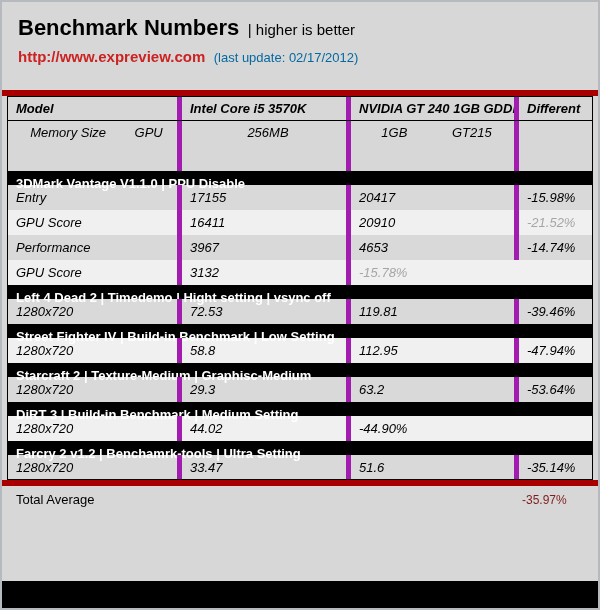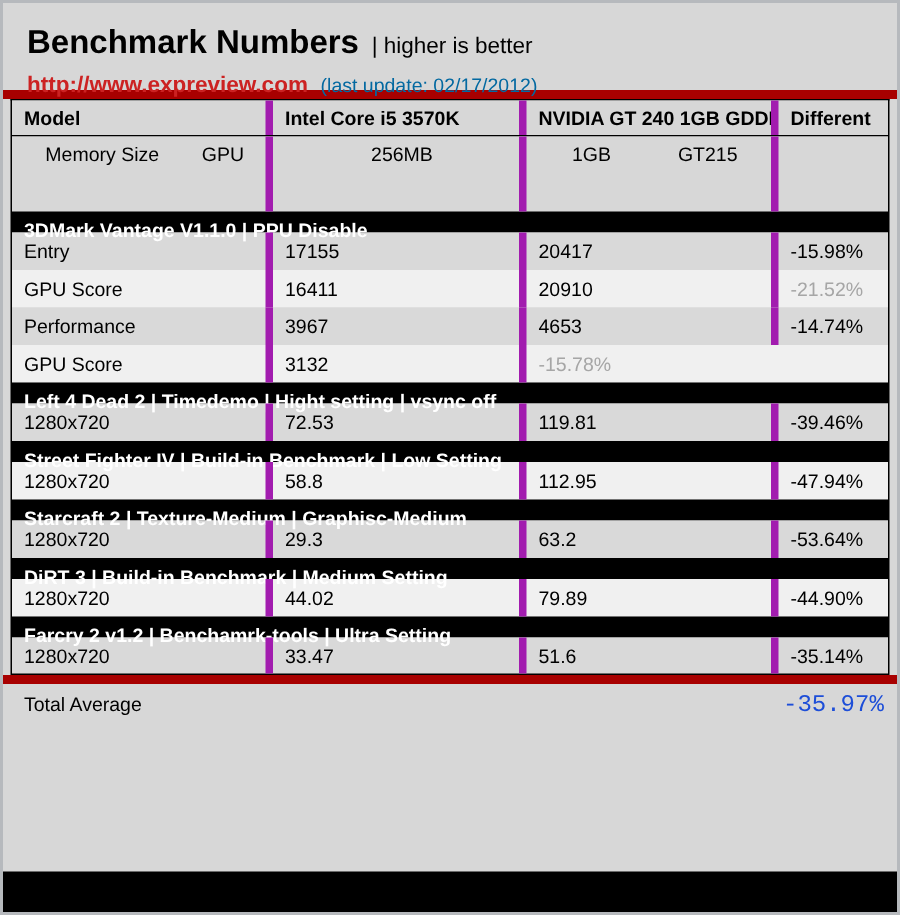--- a/index.html
+++ b/index.html
@@ -3,52 +3,52 @@
 <meta charset="utf-8">
 <style>
   * { margin:0; padding:0; box-sizing:border-box; }
   html,body { width:600px; height:610px; }
   body { font-family:"Liberation Sans", sans-serif; }
   .page {
     position:relative; width:600px; height:610px; overflow:hidden;
     background:#d7d7d7; border:2px solid #b6b9bd;
   }
   
-  .hdr { padding:13px 16px 0 16px; height:58px; }
+  .hdr { padding:13px 16px 0 16px; height:88px; }
   .title-line { white-space:nowrap; }
   .title { font-size:22px; font-weight:bold; color:#000; letter-spacing:0; }
   .subtitle { font-size:15px; color:#000; margin-left:4px; }
   .url-line { margin-top:7px; white-space:nowrap; }
   .url { font-size:15px; font-weight:bold; color:#cc2222; }
   .update { font-size:13px; color:#0369a1; margin-left:4px; }
   .red-bar { height:6px; background:#a80000; width:100%; }
   
   .tbl { margin:0 5px; border:1px solid #000; border-bottom:none; background:#d9d9d9; }
   .trow { display:grid; grid-template-columns:169px 169px 168px 80px; }
-  .trow .cell { padding-left:8px; font-size:13px; color:#000; overflow:hidden; white-space:nowrap; }
+  .trow .cell { padding-left:8px; font-size:13px; color:#000; overflow:hidden; white-space:nowrap;font-style:italic; }
   .trow .cell + .cell { border-left:5px solid #a21caf; }
   .thead { height:24px; border-bottom:1px solid #000; background:#d7d7d7; }
   .thead .cell { font-weight:bold; line-height:23px; }
   .specs { height:50px; background:#d7d7d7; }
   .specs .cell { display:flex; flex-direction:row; justify-content:space-around; padding-top:4px; padding-bottom:6px; }
   .specs .cell span { line-height:15px; }
   .section-bar {
     height:14px; line-height:25px; background:#000; color:#fff;
     font-size:13px; font-weight:bold; padding-left:8px; white-space:nowrap;
   }
   .drow { height:25px; }
   .drow .cell { line-height:25px; }
   .row-dark { background:#d9d9d9; }
   .row-light { background:#f0f0f0; }
   .muted { color:#a6a6a6 !important; }
   .last-row { border-bottom:1px solid #000; }
   
   .total-row { margin:0 5px; height:27px; display:grid; grid-template-columns:169px 169px 168px 80px; align-items:center; }
   .total-label { grid-column:1 / span 3; padding-left:9px; font-size:13px; font-weight:normal; color:#000; }
-  .total-diff { padding-left:9px; font-size:16px; color:#1d4ed8;font-family:Liberation Mono, monospace; }
+  .total-diff { padding-left:9px; font-size:12px; color:#7f1d1d; }
   .black-footer { position:absolute; left:0; right:0; bottom:0; height:27px; background:#000; }
 </style>
 </head>
 <body>
 
 <div class="page">
 
   <div class="hdr">
     <div class="title-line">
       <span class="title">Benchmark Numbers</span>
@@ -133,21 +133,20 @@
       <div class="cell">1280x720</div>
       <div class="cell">29.3</div>
       <div class="cell">63.2</div>
       <div class="cell">-53.64%</div>
     </div>
 
     <div class="section-bar">DiRT 3 | Build-in Benchmark | Medium Setting</div>
     <div class="trow drow row-light">
       <div class="cell">1280x720</div>
       <div class="cell">44.02</div>
-      <div class="cell">79.89</div>
       <div class="cell">-44.90%</div>
     </div>
 
     <div class="section-bar">Farcry 2 v1.2 | Benchamrk-tools | Ultra Setting</div>
     <div class="trow drow row-dark last-row">
       <div class="cell">1280x720</div>
       <div class="cell">33.47</div>
       <div class="cell">51.6</div>
       <div class="cell">-35.14%</div>
     </div>

